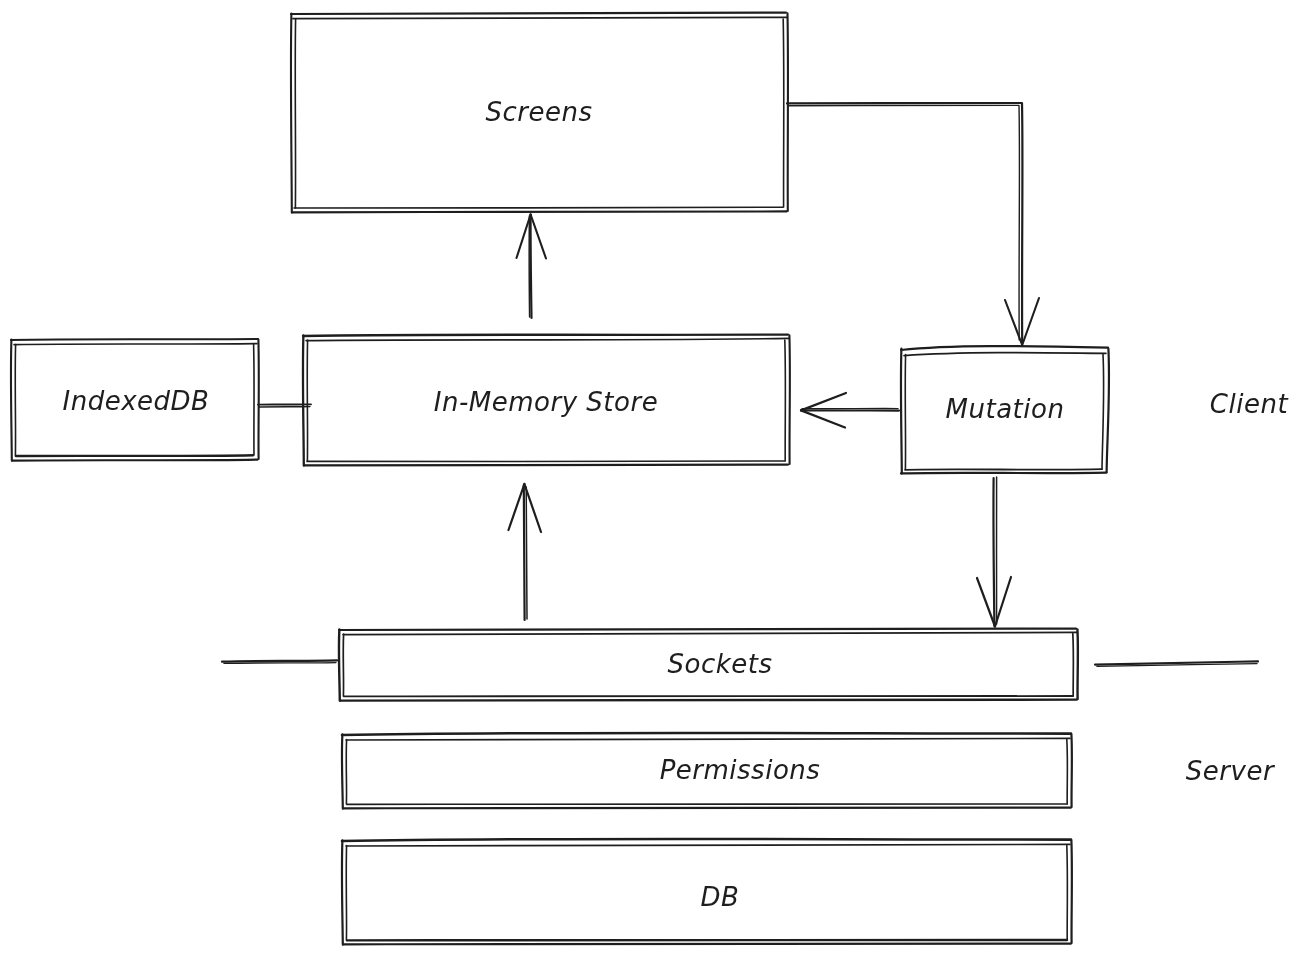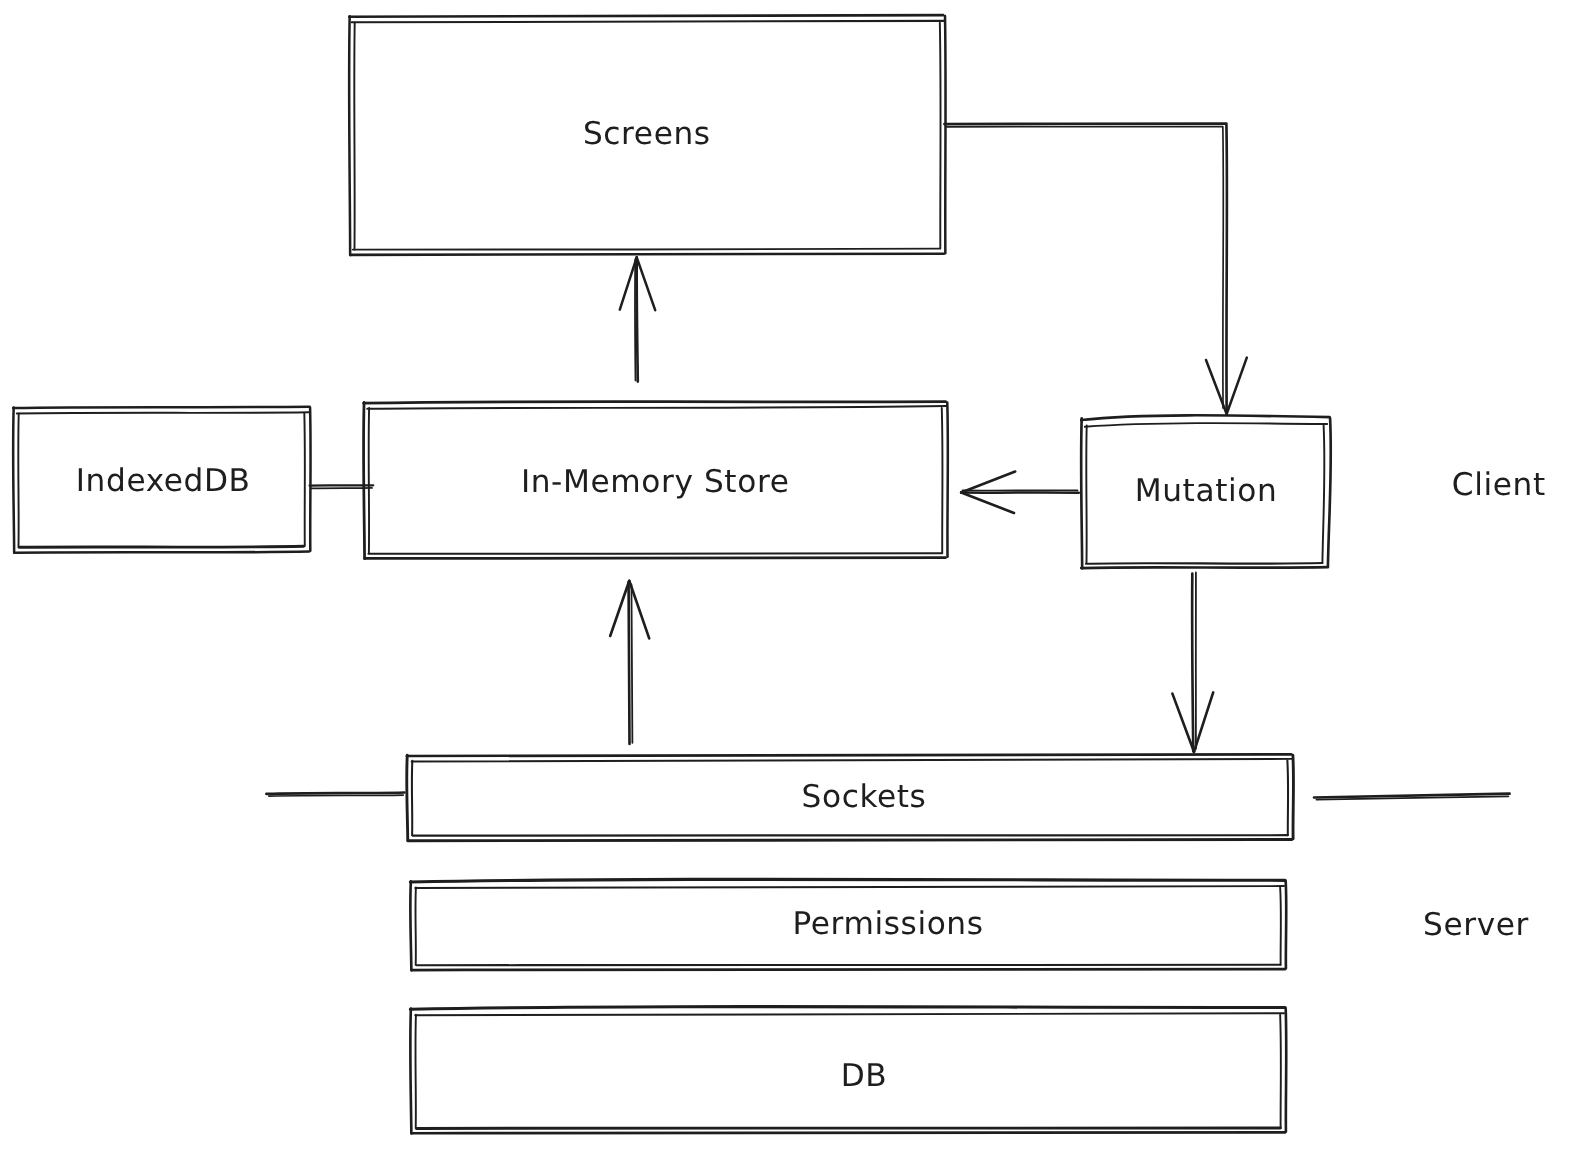--- a/index.html
+++ b/index.html
@@ -12,20 +12,21 @@
     width: 1310px;
     height: 961px;
     font-family: "DejaVu Sans", sans-serif;
     overflow: hidden;
   }
   #diagram-root {
     position: relative;
     width: 1093px;
     height: 961px;
     background: #ffffff;
+    font-style: italic;
   }
   svg.diagram-canvas {
     position: absolute;
     top: 0;
     left: 0;
     width: 1310px;
     height: 961px;
     display: block;
   }
   .sketch-stroke {

